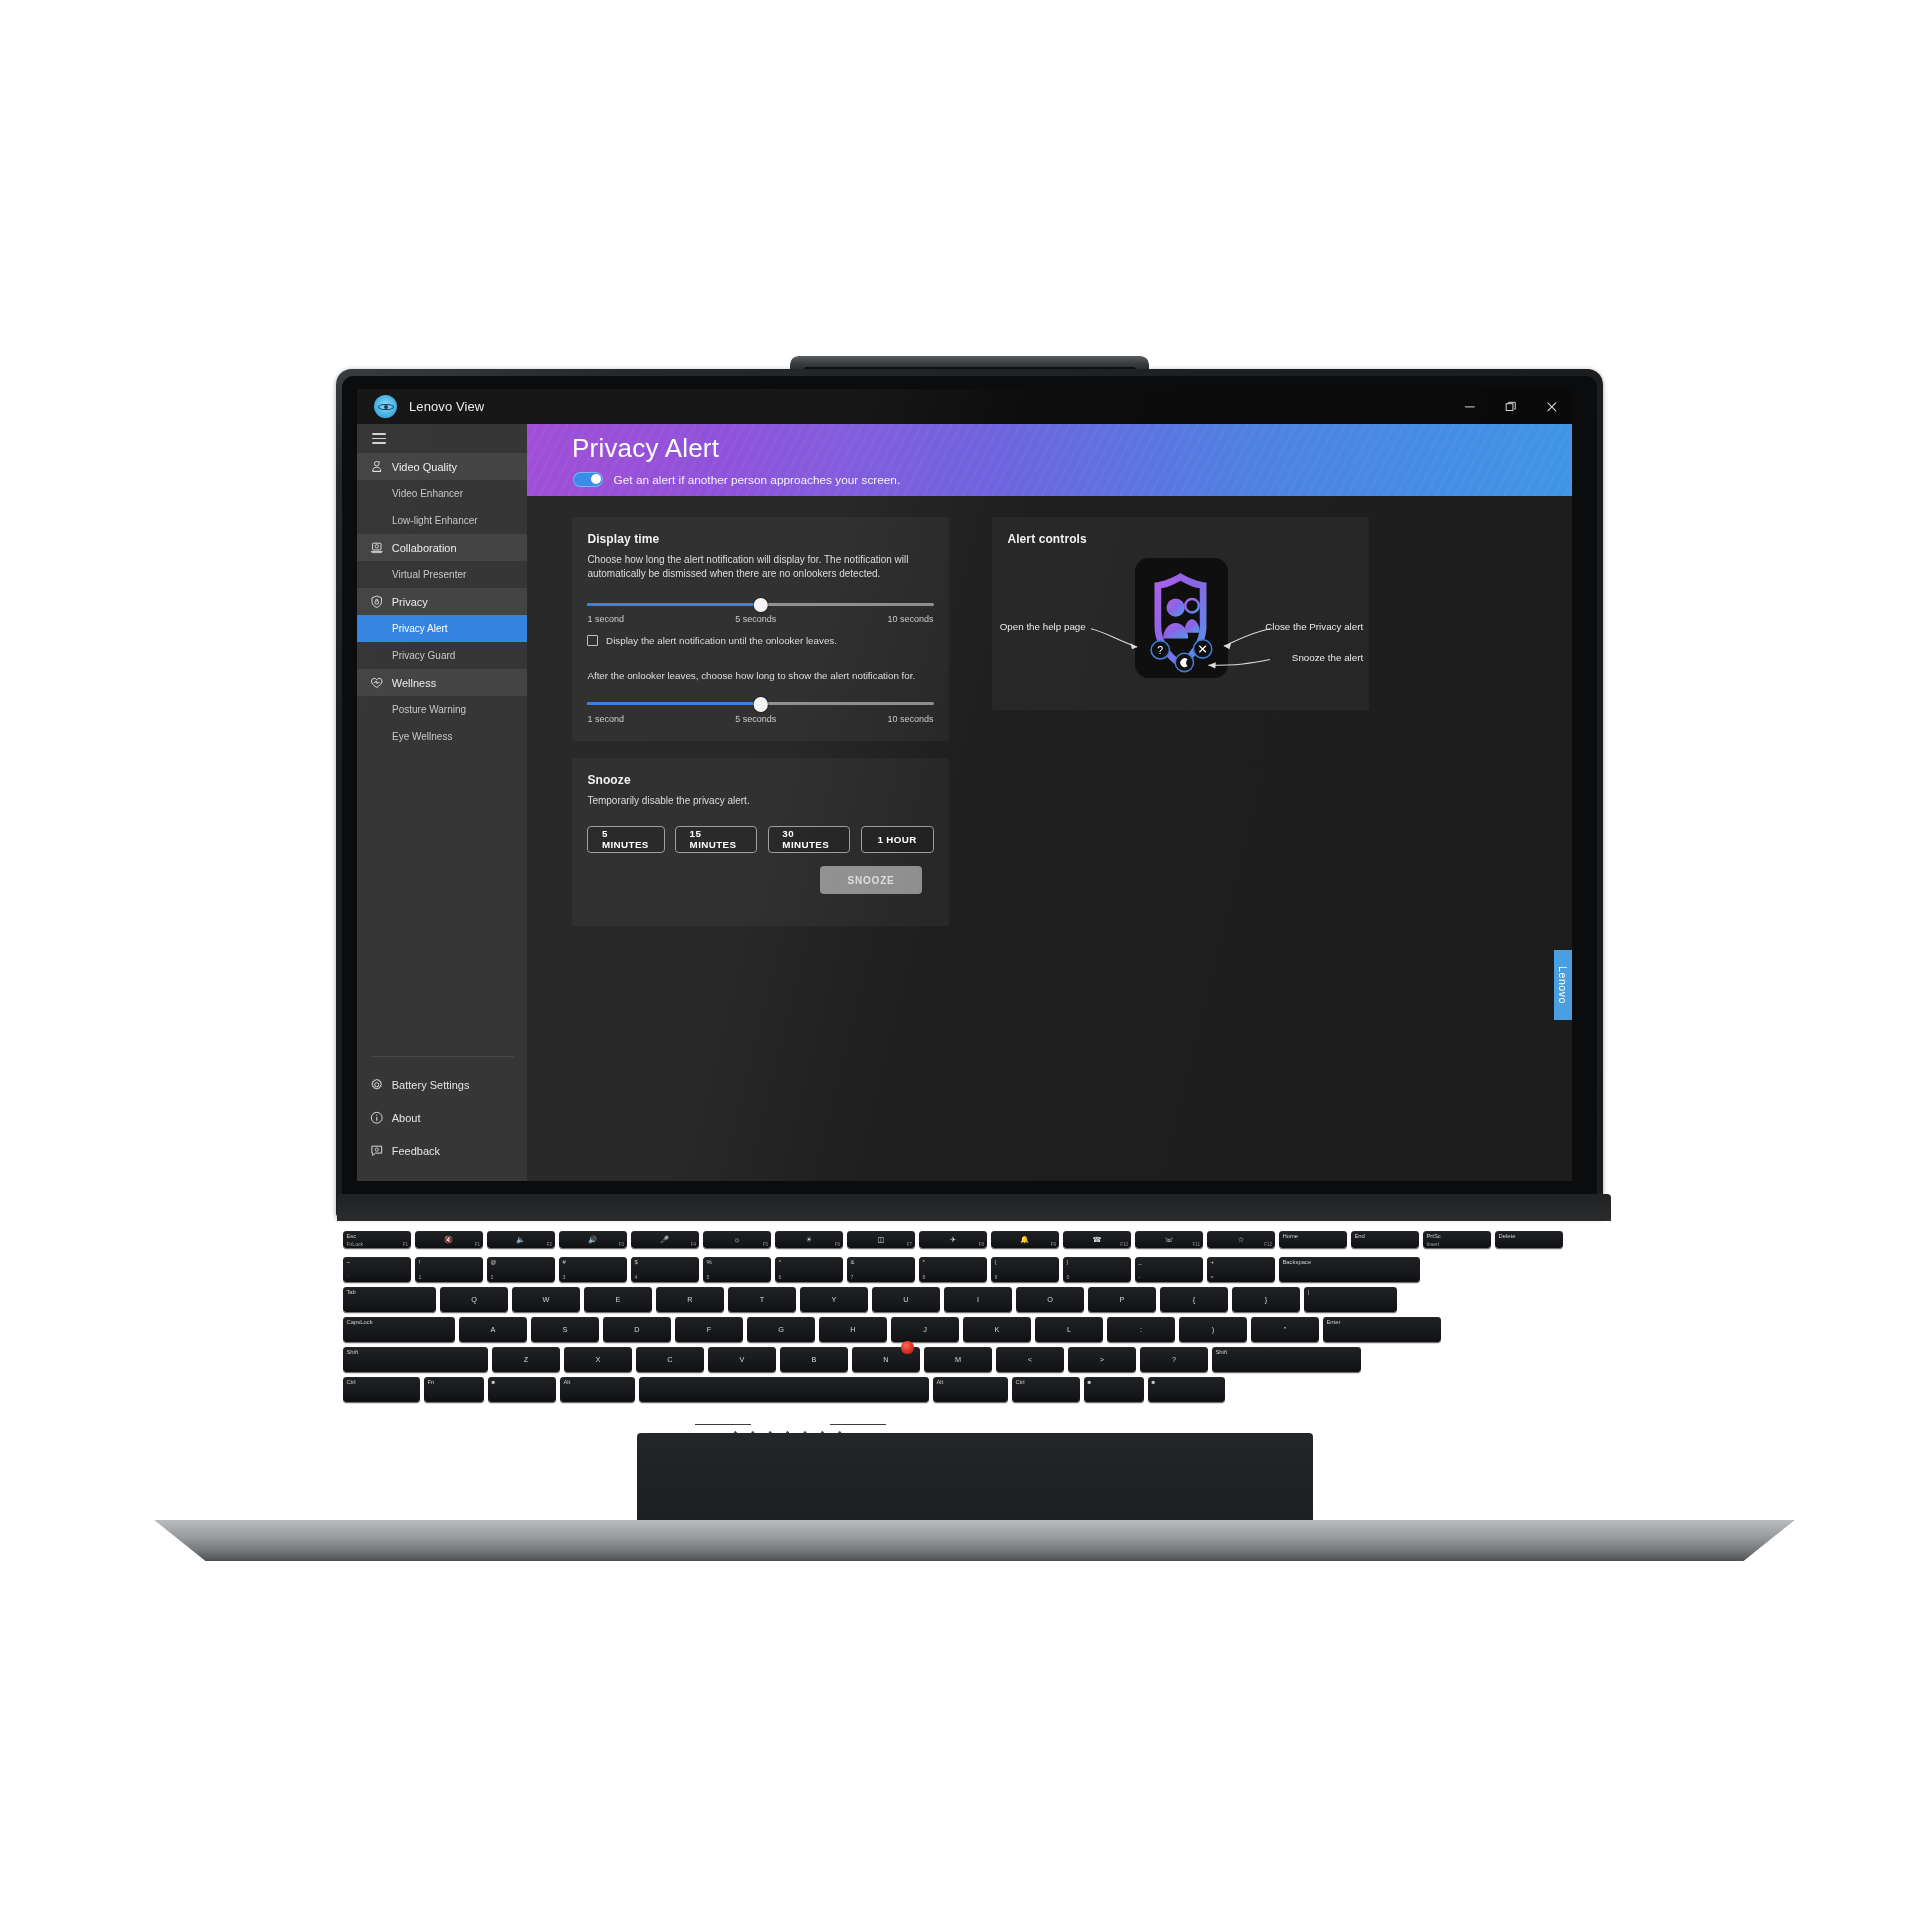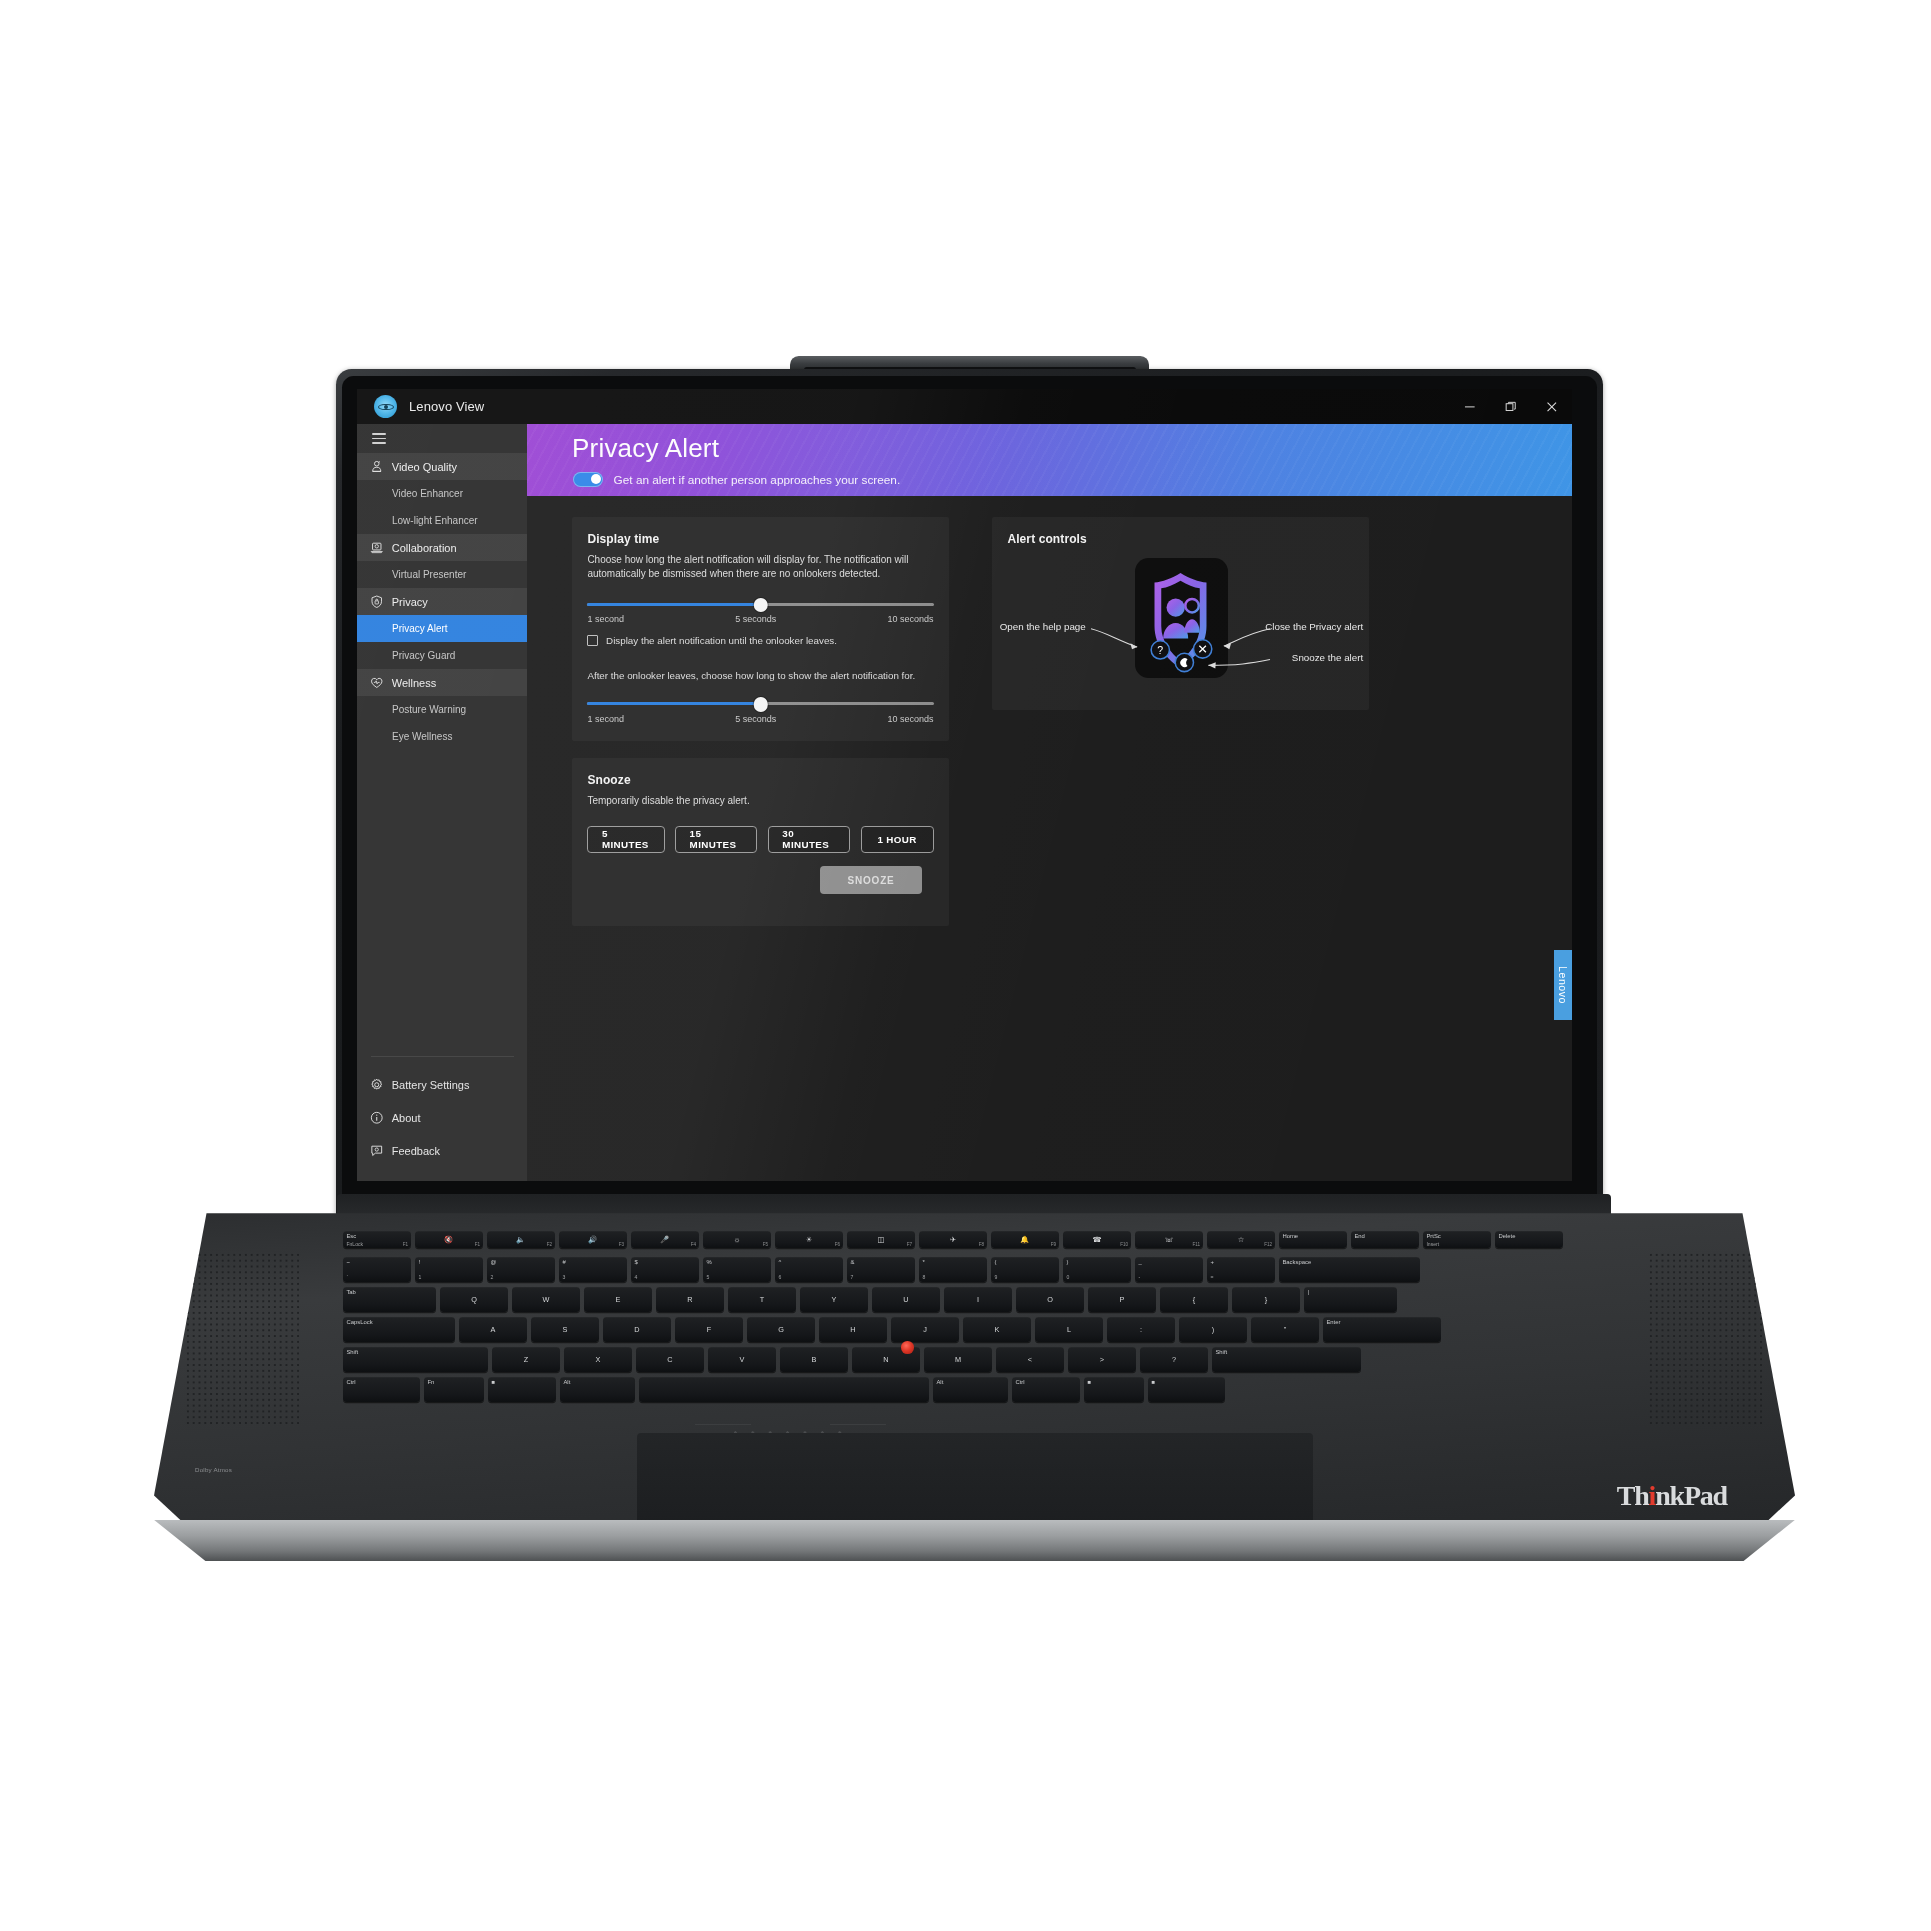--- a/index.html
+++ b/index.html
@@ -555,26 +555,20 @@
 
       <div class="lenovo-badge">
         <span>Lenovo</span>
       </div>
 
       <div class="glare"></div>
     </div>
 
     <div class="deck">
       <div class="deck-top"></div>
-      <div class="deck-main">
-        <div class="grille left"></div>
-        <div class="grille right"></div>
-        <div class="atmos">Dolby Atmos</div>
-        <div class="thinkpad-logo">Th<span class="dot">i</span>nkPad</div>
-      </div>
 
       <div class="kb">
 
         <div class="krow" id="row-fn" style="top:0">
             <div class="key" style="width: 68px; height: 17.4px;">
               <span class="kl">Esc</span>
               <span class="kl2">FnLock</span>
               <span class="kfn">F1</span>
             </div>
             <div class="key" style="width: 68px; height: 17.4px;">

